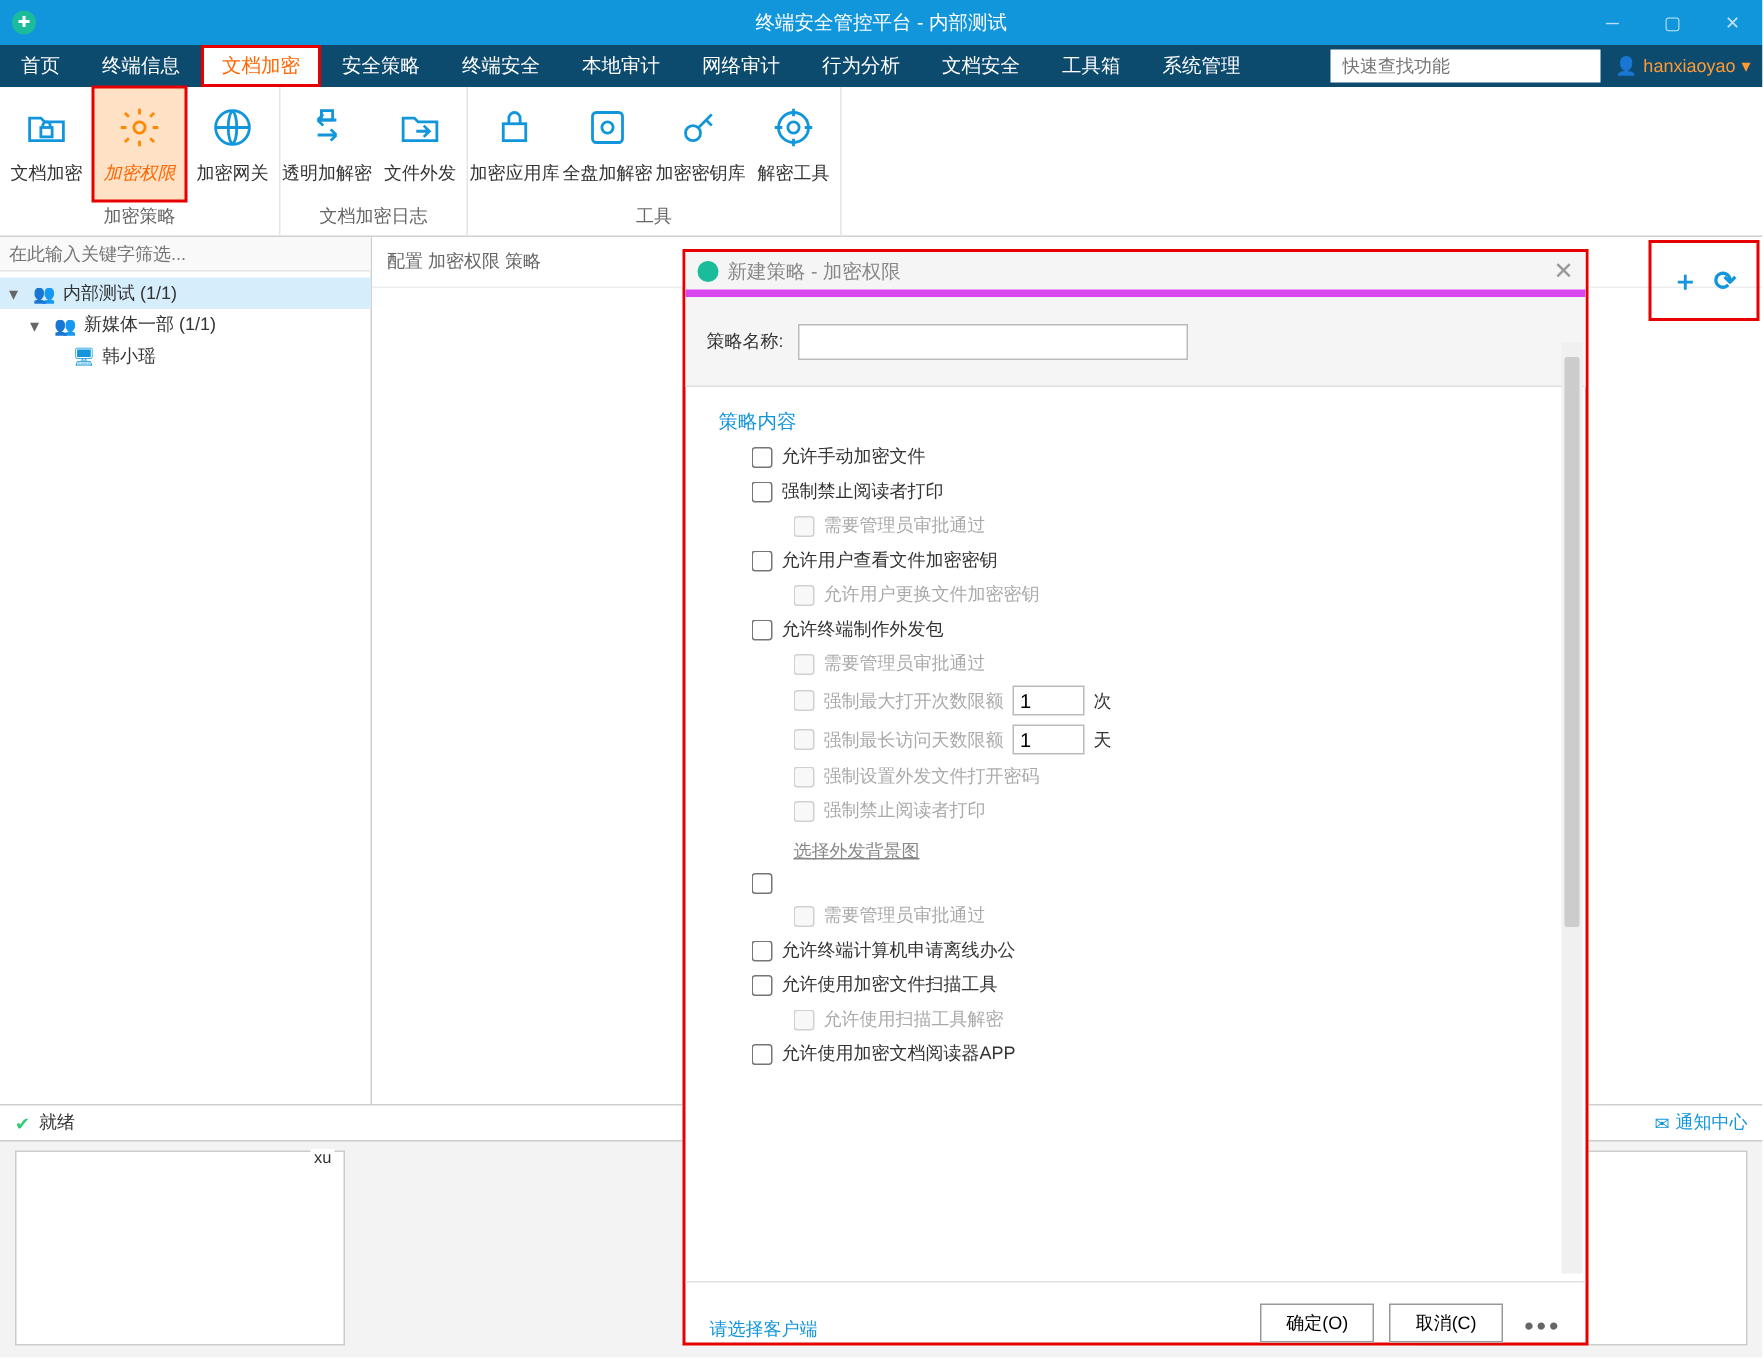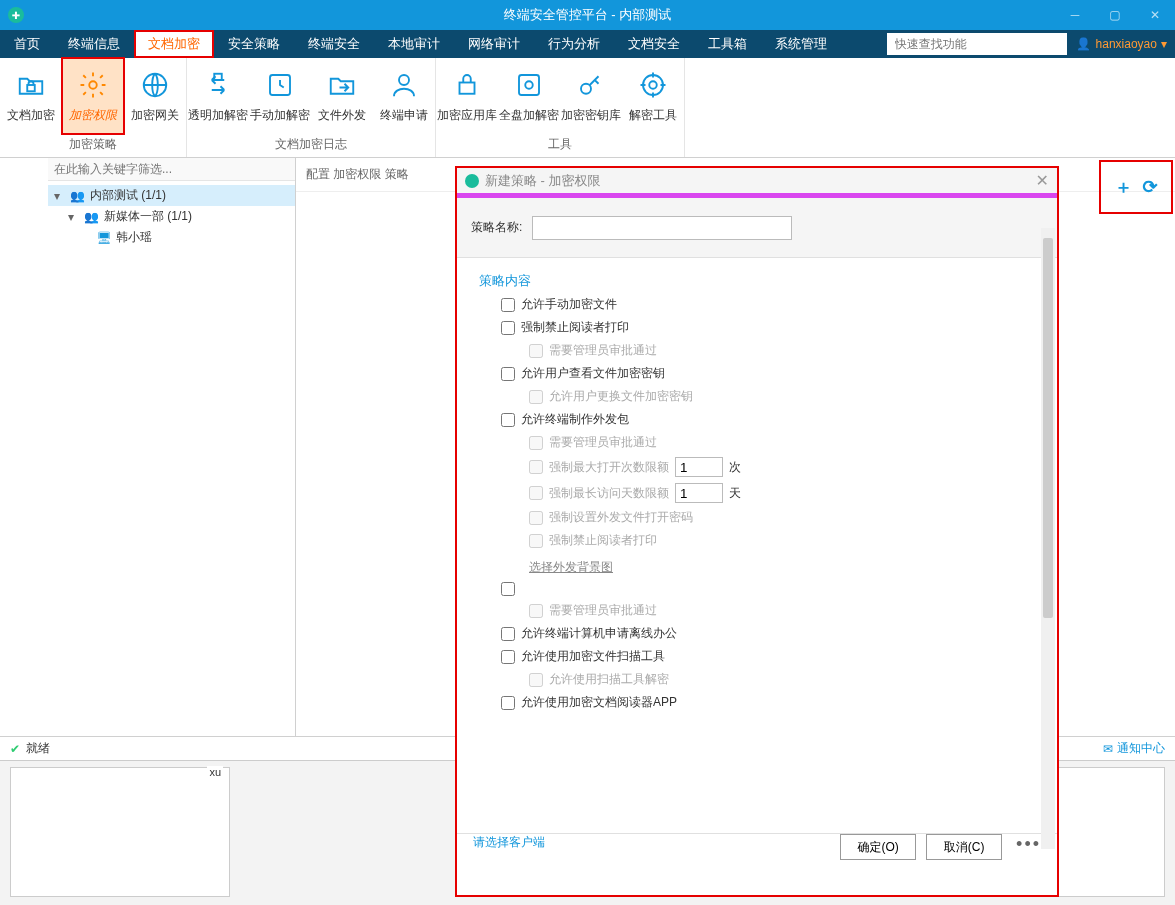--- a/index.html
+++ b/index.html
@@ -27,21 +27,21 @@
 .ribbon-buttons { display: flex; flex: 1; }
 .ribbon-btn { width: 62px; display: flex; flex-direction: column; align-items: center; justify-content: center; gap: 6px; cursor: pointer; position: relative; }
 .ribbon-btn.highlighted { background: #ffe2c6; outline: 2px solid #e60000; outline-offset: -1px; }
 .ribbon-icon { width: 32px; height: 32px; display: flex; align-items: center; justify-content: center; color: #1296db; }
 .ribbon-btn.highlighted .ribbon-label { color: #ff6600; font-style: italic; }
 .ribbon-label { font-size: 12px; }
 .ribbon-group-label { text-align: center; font-size: 12px; color: #666; padding: 2px 0 4px; }
 
 
 .main { display: flex; height: calc(100% - 30px - 28px - 100px - 24px - 145px); }
-.sidebar { width: 248px; border-right: 1px solid #d0d0d0; display: flex; flex-direction: column; margin-left: 48px; }
+.sidebar { width: 248px; border-right: 1px solid #d0d0d0; display: flex; flex-direction: column; }
 .filter-input { border: none; border-bottom: 1px solid #e5e5e5; padding: 4px 6px; font-size: 12px; color: #999; background: #f9f9f9; }
 .tree { flex: 1; padding: 4px 0; }
 .tree-row { display: flex; align-items: center; padding: 2px 6px; gap: 4px; cursor: pointer; }
 .tree-row.selected { background: #d6eefc; }
 .tree-toggle { width: 12px; color: #666; }
 .tree-icon { width: 16px; height: 16px; display: flex; align-items: center; justify-content: center; }
 .tree-label { font-size: 12px; }
 .indent-1 { padding-left: 20px; }
 .indent-2 { padding-left: 48px; }
 
@@ -61,21 +61,21 @@
 .dialog-namerow { height: 60px; background: #f5f5f5; border-bottom: 1px solid #e0e0e0; display: flex; align-items: center; padding: 0 14px; gap: 10px; }
 .dialog-name-input { width: 260px; height: 24px; border: 1px solid #bbb; padding: 0 4px; }
 .dialog-body { flex: 1; overflow-y: auto; padding: 14px 22px; position: relative; }
 .section-head { color: #1296db; font-size: 13px; margin-bottom: 6px; }
 .chk-row { display: flex; align-items: center; gap: 6px; margin: 6px 0 6px 22px; }
 .chk-row.sub { margin-left: 50px; color: #aaa; }
 .chk-row.sub input[type=checkbox] { accent-color: #ccc; }
 .chk { width: 14px; height: 14px; }
 .num-input { width: 48px; height: 20px; border: 1px solid #bbb; text-align: left; padding-left: 4px;}
 .link-txt { color: #888; text-decoration: underline; margin-left: 50px; margin-top: 4px; display: inline-block; }
-.dialog-footer { height: 62px; border-top: 1px solid #e0e0e0; display: flex; align-items: flex-start; padding: 0 16px; margin-top: 24px; }
+.dialog-footer { height: 41px; border-top: 1px solid #e0e0e0; display: flex; align-items: flex-end; padding: 0 16px; margin-top: 24px; }
 .footer-link { color: #1296db; }
 .dlg-btn { margin-left: 10px; width: 76px; height: 26px; border: 1px solid #999; background: #fff; cursor: pointer; font-size: 12px; }
 .dlg-btn:first-of-type { margin-left: auto; }
 .dots-btn { margin-left: 14px; font-size: 18px; color: #666; cursor: pointer; letter-spacing: 2px;}
 .scrollbar-fake { position: absolute; right: 2px; top: 60px; bottom: 46px; width: 14px; background: #f0f0f0; }
 .scroll-thumb { position: absolute; top: 10px; width: 10px; left: 2px; height: 380px; background: #ccc; border-radius: 2px; }
 
 
 .statusbar { height: 24px; border-top: 1px solid #d0d0d0; display: flex; align-items: center; padding: 0 10px; font-size: 12px; }
 .status-ok { color: #2ecc71; margin-right: 6px; }
@@ -165,43 +165,25 @@
             <svg width="30" height="30" viewBox="0 0 24 24" fill="none" stroke="#1296db" stroke-width="1.5">
               <path d="M7 8h10M7 8l3-3M7 8l3 3M17 16H7M17 16l-3-3M17 16l-3 3"></path>
               <rect x="9" y="3" width="6" height="5"></rect>
             </svg>
           </div>
           <div class="ribbon-label">透明加解密</div>
         </div>
       <div class="ribbon-btn">
           <div class="ribbon-icon">
             <svg width="30" height="30" viewBox="0 0 24 24" fill="none" stroke="#1296db" stroke-width="1.5">
-              <rect x="4" y="4" width="16" height="16" rx="2"></rect>
-              <path d="M12 8v4l3 2"></path>
-            </svg>
-          </div>
-          <div class="ribbon-label">手动加解密</div>
-        </div>
-      <div class="ribbon-btn">
-          <div class="ribbon-icon">
-            <svg width="30" height="30" viewBox="0 0 24 24" fill="none" stroke="#1296db" stroke-width="1.5">
               <path d="M3 7h6l2 2h10v10H3z"></path>
               <path d="M10 14h6M14 11l3 3-3 3"></path>
             </svg>
           </div>
           <div class="ribbon-label">文件外发</div>
-        </div>
-      <div class="ribbon-btn">
-          <div class="ribbon-icon">
-            <svg width="30" height="30" viewBox="0 0 24 24" fill="none" stroke="#1296db" stroke-width="1.5">
-              <circle cx="12" cy="8" r="4"></circle>
-              <path d="M4 21c0-4 4-6 8-6s8 2 8 6"></path>
-            </svg>
-          </div>
-          <div class="ribbon-label">终端申请</div>
         </div>
     </div>
     <div class="ribbon-group-label">文档加密日志</div>
   </div>
   <div class="ribbon-group">
     <div class="ribbon-buttons">
       <div class="ribbon-btn">
           <div class="ribbon-icon">
             <svg width="30" height="30" viewBox="0 0 24 24" fill="none" stroke="#1296db" stroke-width="1.5">
               <rect x="6" y="10" width="12" height="9"></rect>

